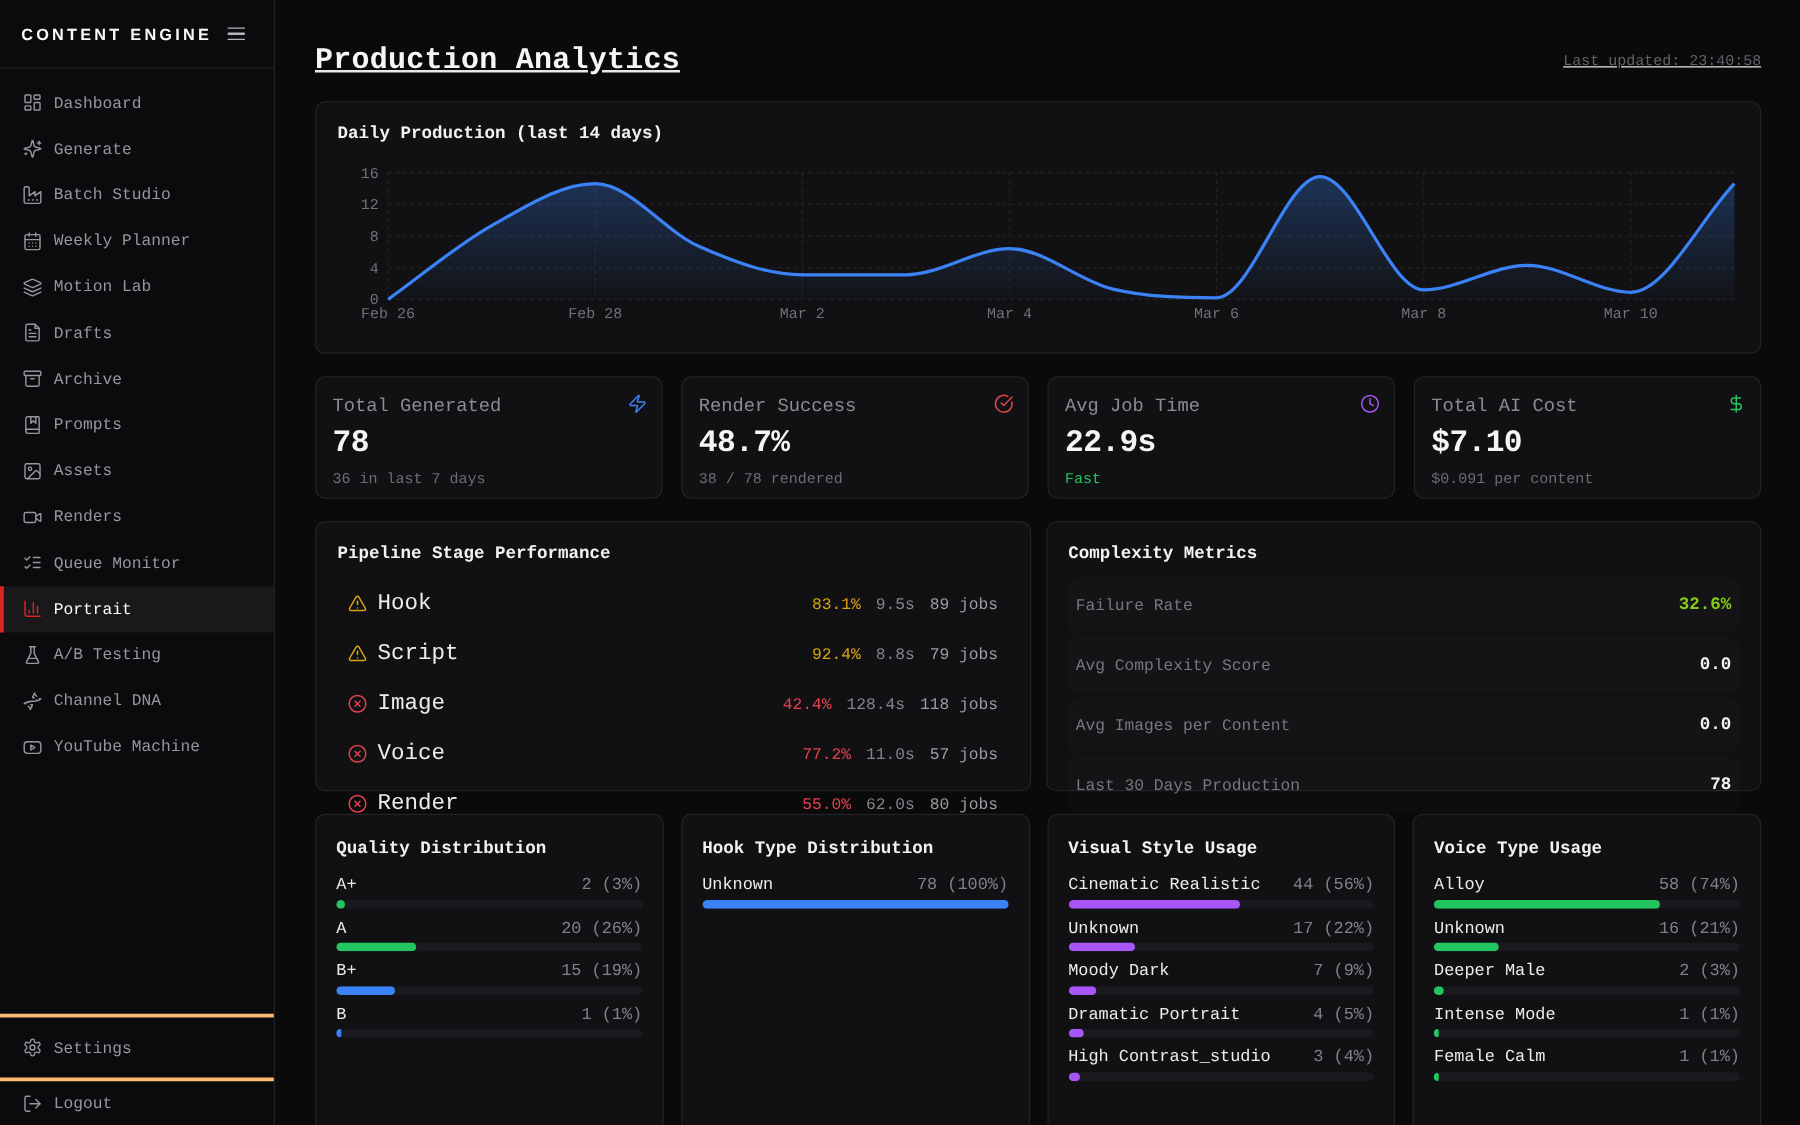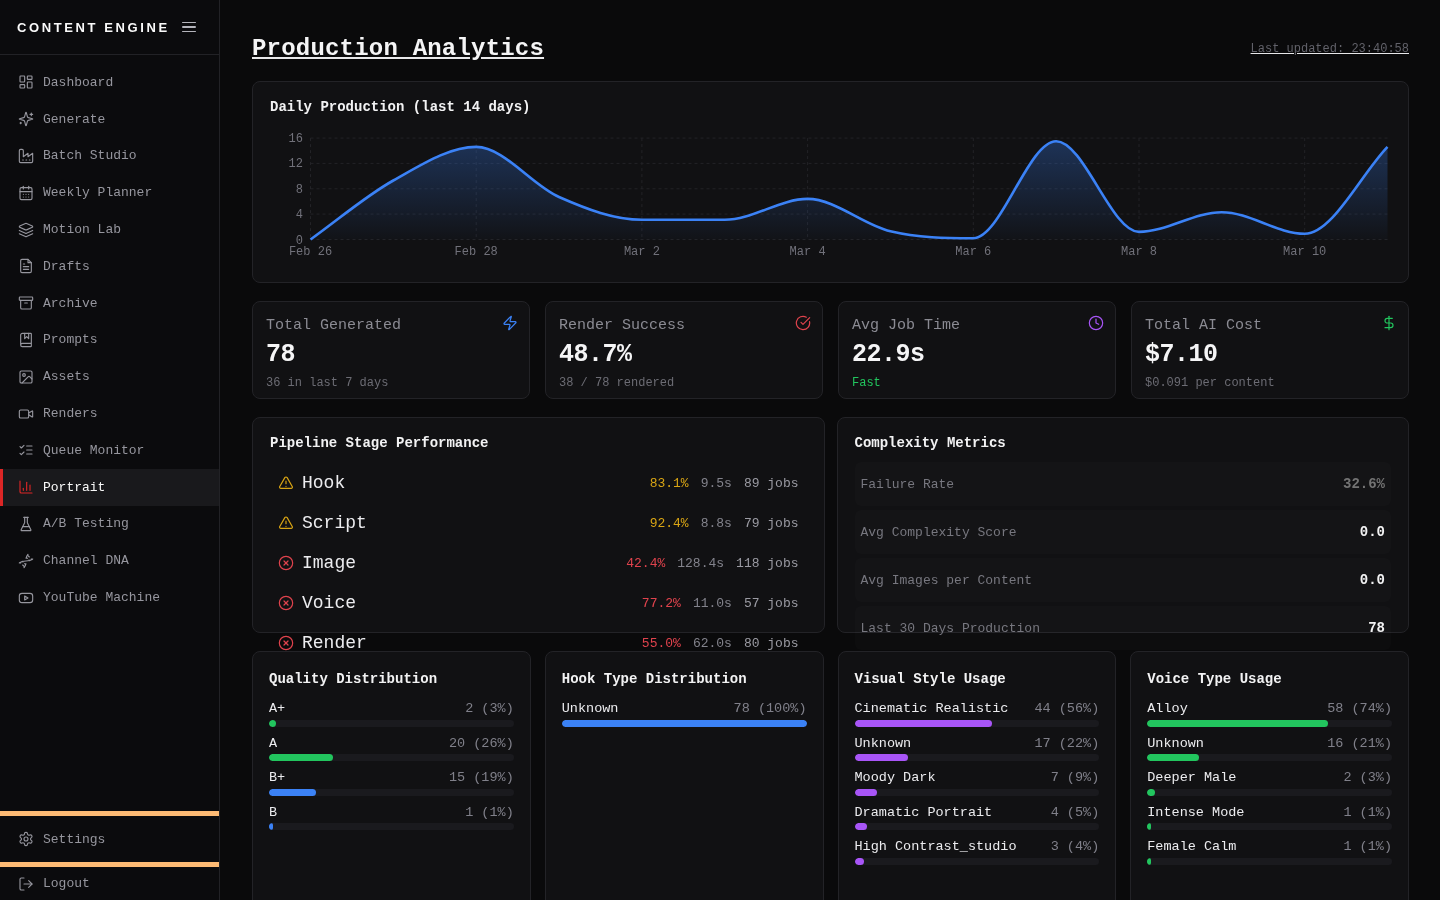--- a/index.html
+++ b/index.html
@@ -11,21 +11,21 @@
 .side-head { height:55px; border-bottom:1px solid #222226; display:flex; align-items:center; justify-content:space-between; padding:0 23px 0 17px; }
 .brand { font-family:"Liberation Sans", sans-serif; font-weight:bold; font-size:13px; letter-spacing:2.6px; color:#fafafa; }
 .burger { width:14px; display:flex; flex-direction:column; gap:3px; }
 .burger span { display:block; height:1.6px; background:#b4b4bb; border-radius:1px; }
 .nav { padding-top:9px; }
 .item { height:36.8px; display:flex; align-items:center; gap:9px; padding-left:18px; color:#96969e; font-size:13px; }
 .item svg { flex:0 0 auto; }
 .item.active { background:#19191c; box-shadow:inset 3px 0 0 #dc2626; color:#fafafa; }
 .item.active svg { color:#dc2626; }
 .side-bot { position:absolute; left:0; right:0; bottom:0; }
-.side-bot .sec { border-top:5px solid #fdba74; display:flex; align-items:center; }
+.side-bot .sec { border-top:3px solid #fdba74; display:flex; align-items:center; }
 .side-bot .sec:first-child { height:51px; }
 .side-bot .sec:last-child { height:38px; }
 .side-bot .item { height:100%; width:100%; }
 
 .main { margin-left:220px; padding:0 31px 0 32px; }
 .topbar { height:81px; display:flex; align-items:center; justify-content:space-between; padding-top:16px;text-decoration:underline; }
 h1 { font-size:24px; letter-spacing:0.2px; color:#f5f5f6; font-weight:bold; }
 .updated { font-size:12px; color:#62626a; }
 .card { background:#111113; border:1px solid #232327; border-radius:8px; }
 
@@ -50,21 +50,21 @@
 .prow .nm { color:#ececef; font-size:18px; margin-left:8px; }
 .prow .right { margin-left:auto; display:flex; gap:12px; font-size:13px; }
 .pct-y { color:#d9a514; }
 .pct-r { color:#e0434d; }
 .dim { color:#83838c; }
 .dim2 { color:#9b9ba3; }
 .mrow { display:flex; align-items:center; justify-content:space-between; height:44px; padding:0 6px; background:rgba(255,255,255,0.015); border-radius:6px; margin-top:4px;text-align:center; }
 .mrows { margin-top:11px; }
 .mrow .k { color:#77777f; font-size:13px; }
 .mrow .v { color:#f2f2f3; font-size:14px; font-weight:bold; }
-.mrow .v.red { color:#737373; }
+.mrow .v.red { color:#84cc16; }
 
 .row4 { display:grid; grid-template-columns:repeat(4,1fr); gap:14px; margin-top:18px; }
 .row4 .card { height:280px; padding:19px 16px 17px; }
 .drow { display:flex; justify-content:space-between; align-items:center; margin-top:7.5px; height:18px; }
 .drow:first-of-type { margin-top:12.5px; }
 .drow .k { color:#ececef; font-size:13.5px; }
 .drow .v { color:#80808a; font-size:13.5px; }
 .track { height:7px; background:#1a1a1e; border-radius:4px; margin-top:2px; overflow:hidden; }
 .fill { height:100%; border-radius:4px; }
 .f-green { background:#22c55e; }

